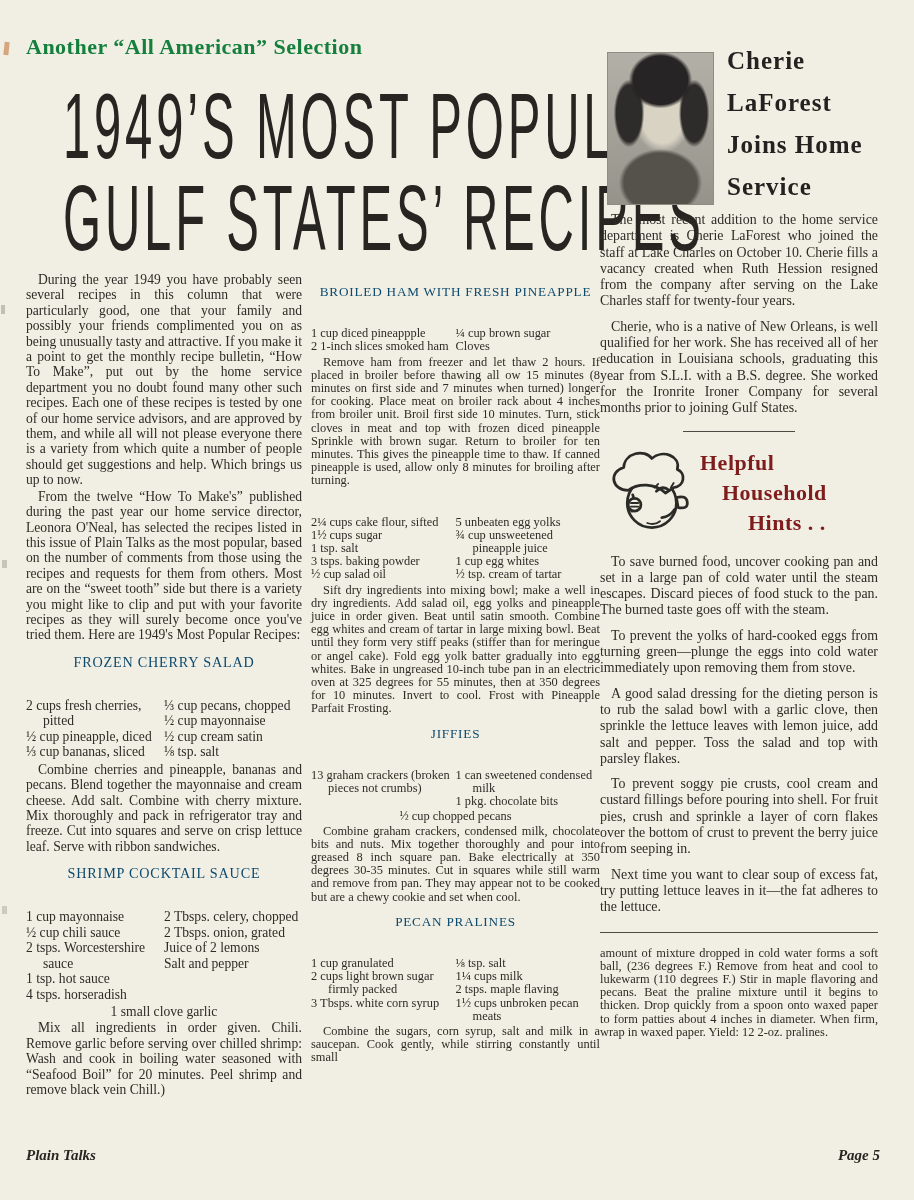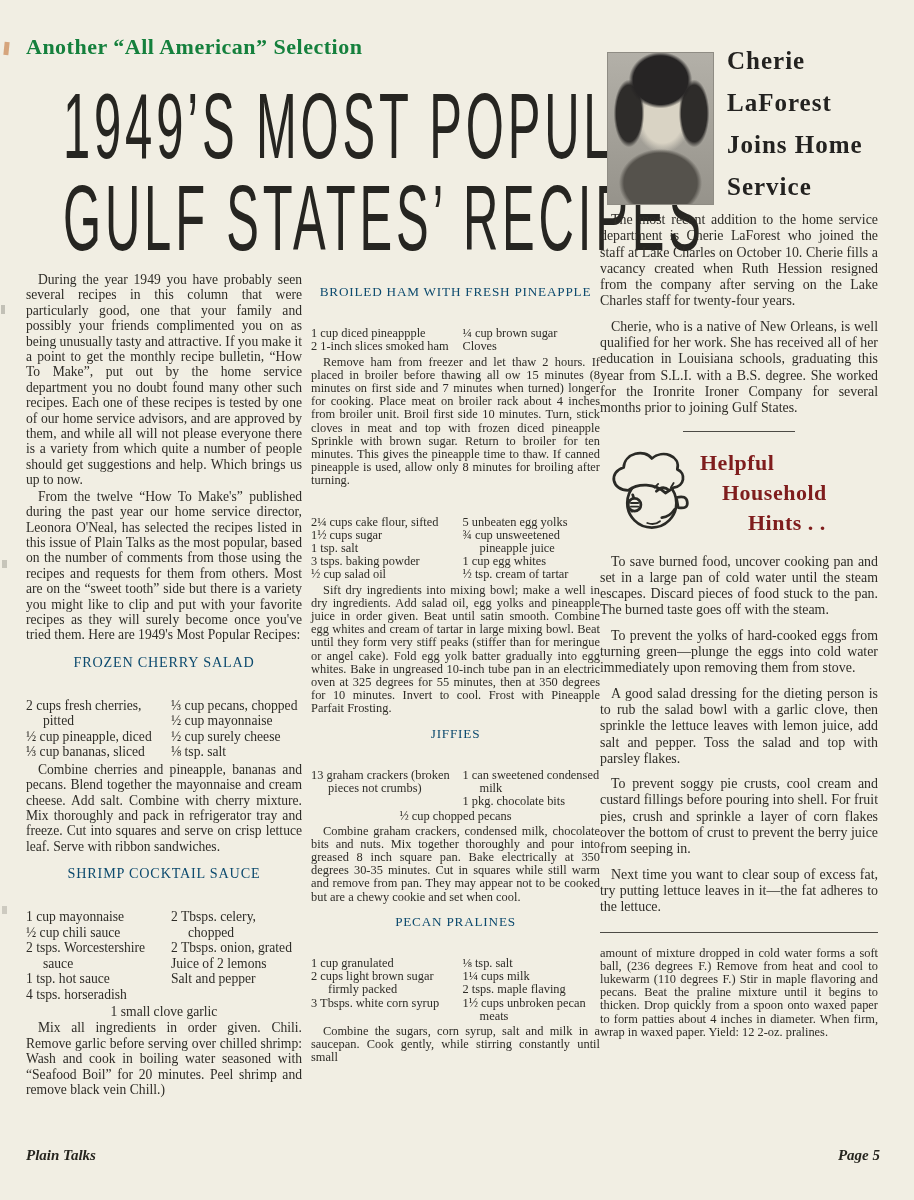--- a/index.html
+++ b/index.html
@@ -53,21 +53,21 @@
   .col-right .para{margin-bottom:9px;text-indent:11px;}
   .method{margin:0 0 2px 0;text-indent:12px;}
 
   .rhead{
     text-align:center;text-indent:0;margin:11px 0 7px 0;
     letter-spacing:.8px;font-size:14.2px;line-height:1.15;color:#0c4a6e;
   }
   .col-mid .rhead{font-size:13.2px;margin:10px 0 6px 0;}
   .col-mid .rhead:first-child{margin-top:0;}
 
-  .ingcols{display:flex;gap:7px;text-align:left;margin-bottom:2px;margin-top:28px;}
+  .ingcols{display:flex;text-align:left;margin-bottom:2px;margin-top:28px;}
   .ingL{flex:0 0 50%;}
   .ingR{flex:1;}
   .ing{padding-left:17px;text-indent:-17px;}
   .ingcenter{text-align:center;text-indent:0;margin:0 0 1px 0;}
 
   .short-rule{width:112px;margin:14px auto 10px auto;border-top:1.6px solid #4c4a45;}
   .long-rule{margin:16px 0 14px 0;border-top:1.6px solid #4c4a45;}
 
   .hints-header{display:flex;align-items:center;margin:2px 0 10px 0;text-align:left;}
   .chef{flex:0 0 100px;height:102px;}
@@ -110,21 +110,21 @@
     <div class="rhead">FROZEN CHERRY SALAD</div>
     <div class="ingcols">
       <div class="ingL">
           <div class="ing">2 cups fresh cherries, pitted</div>
           <div class="ing">½ cup pineapple, diced</div>
           <div class="ing">⅓ cup bananas, sliced</div>
         </div>
       <div class="ingR">
           <div class="ing">⅓ cup pecans, chopped</div>
           <div class="ing">½ cup mayonnaise</div>
-          <div class="ing">½ cup surely cheese</div>
+          <div class="ing">½ cup cream satin</div>
           <div class="ing">⅛ tsp. salt</div>
         </div>
     </div>
     <p class="method">Combine cherries and pineapple, bananas and pecans. Blend together the mayonnaise and cream cheese. Add salt. Combine with cherry mixture. Mix thoroughly and pack in refrigerator tray and freeze. Cut into squares and serve on crisp lettuce leaf. Serve with ribbon sandwiches.</p>
 
     <div class="rhead">SHRIMP COCKTAIL SAUCE</div>
     <div class="ingcols">
       <div class="ingL">
           <div class="ing">1 cup mayonnaise</div>
           <div class="ing">½ cup chili sauce</div>

